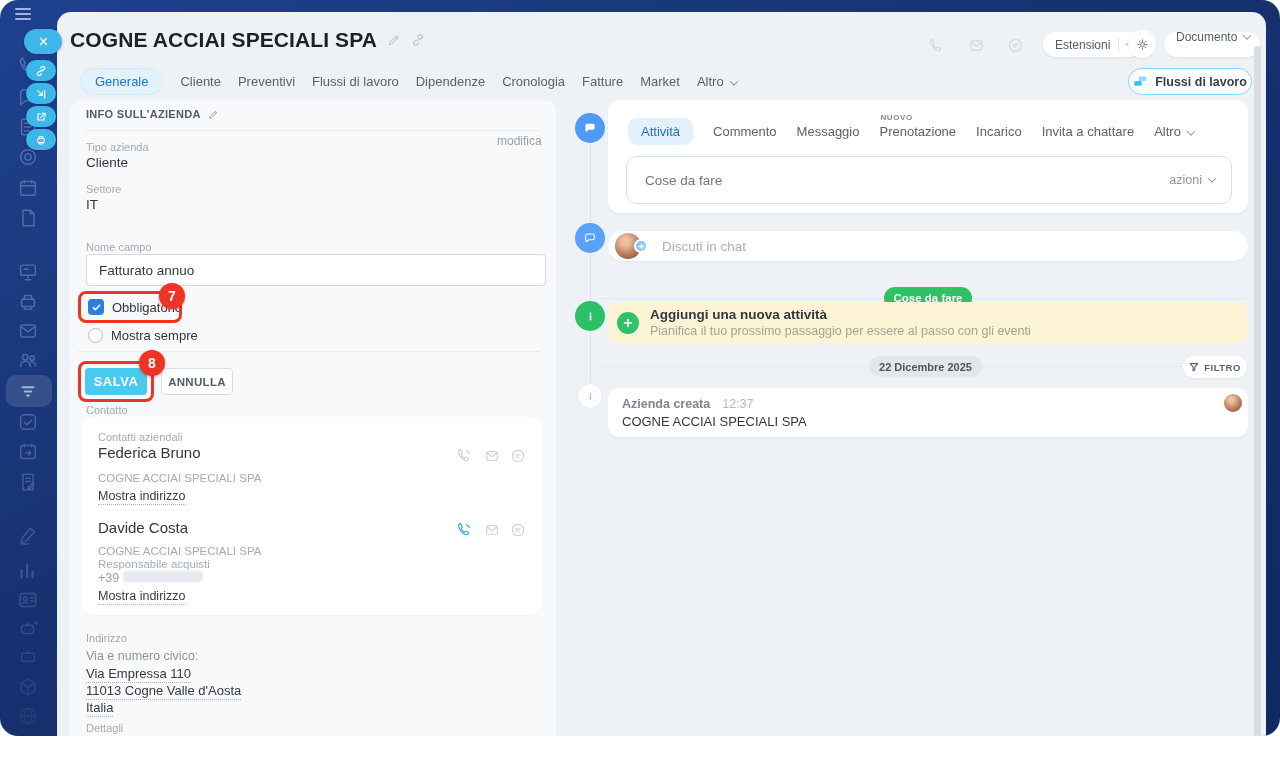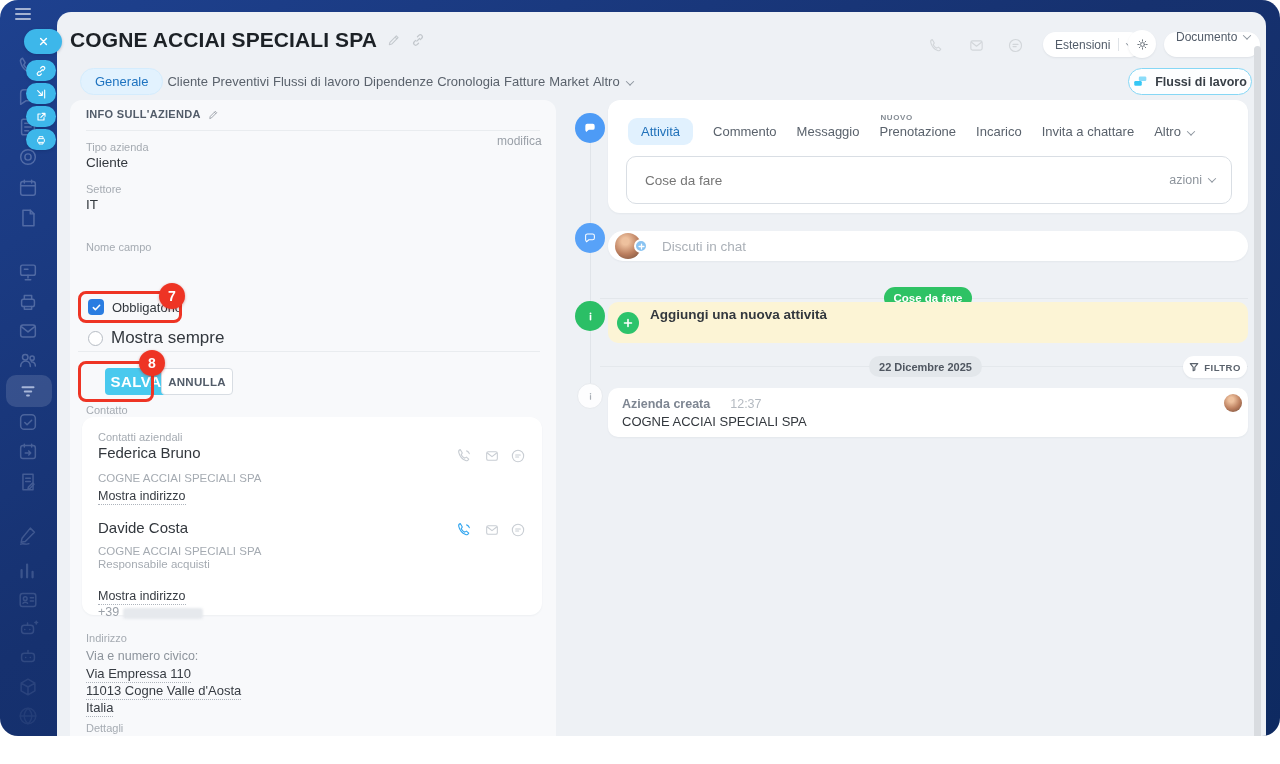--- a/index.html
+++ b/index.html
@@ -9,33 +9,33 @@
          background:linear-gradient(150deg,#1e418f 0%,#16316f 45%,#0e2a61 100%);}
   .abs{position:absolute;}
   svg{display:block;}
   .sic{stroke:currentColor;fill:none;stroke-width:1.6;stroke-linecap:round;stroke-linejoin:round;}
   .sb{position:absolute;left:17px;width:24px;height:24px;color:#cdd8f2;}
   .edge-btn{position:absolute;background:#3db7ea;display:flex;align-items:center;justify-content:center;color:#fff;box-shadow:0 1px 3px rgba(10,30,80,.25);}
   .panel{position:absolute;left:57px;top:12px;width:1209px;height:752px;background:#eef1f5;border-radius:14px 14px 0 0;}
   .title{font-size:21px;font-weight:700;color:#1c2126;letter-spacing:.1px;}
   .pillbtn{position:absolute;background:#fff;border-radius:14px;display:flex;align-items:center;font-size:12px;color:#525c69;box-shadow:0 1px 2px rgba(40,50,70,.08);}
   .chev{width:6px;height:6px;border-right:1.6px solid #8d959e;border-bottom:1.6px solid #8d959e;transform:rotate(45deg) translate(-1px,-1px);display:inline-block;margin-left:7px;}
-  .tabs{position:absolute;display:flex;align-items:center;gap:4px;font-size:13px;color:#5a626c;}
+  .tabs{position:absolute;display:flex;align-items:center;gap:17px;font-size:13px;color:#5a626c;}
   .tab{cursor:default;white-space:nowrap;}
   .tab.active{background:#e2f2fe;color:#1e73c0;border-radius:16px;padding:5px 14px;border:1px solid #d4ecfd;}
   .leftcol{position:absolute;left:70px;top:100px;width:486px;height:664px;background:#f8f9fb;border-radius:12px 12px 0 0;}
   .lbl{font-size:11px;color:#a5abb2;}
   .val{font-size:13.5px;color:#33383e;}
   .dotted{font-size:13px;color:#363b42;border-bottom:1px dotted #aeb4bc;display:inline-block;padding-bottom:1px;}
   .card{background:#fff;border-radius:12px;box-shadow:0 1px 2px rgba(40,50,70,.05);}
   .cb{width:16px;height:16px;border-radius:4px;background:#2a7de1;display:flex;align-items:center;justify-content:center;}
   .cb-empty{width:15px;height:15px;border-radius:50%;border:1.5px solid #b6bcc4;background:#fff;}
   .redrect{position:absolute;border:3px solid #ee3424;border-radius:8px;}
   .redbadge{position:absolute;width:26px;height:26px;border-radius:50%;background:#ee3424;color:#fff;font-size:14px;font-weight:700;display:flex;align-items:center;justify-content:center;box-shadow:0 1px 3px rgba(160,20,10,.4);}
-  .btn-save{position:absolute;background:#49c9ee;color:#fff;font-size:15px;font-weight:700;letter-spacing:.5px;border-radius:4px;display:flex;align-items:center;justify-content:center;border:none;margin-left:20px;}
+  .btn-save{position:absolute;background:#49c9ee;color:#fff;font-size:13px;font-weight:700;letter-spacing:.5px;border-radius:4px;display:flex;align-items:center;justify-content:center;border:none;}
   .btn-cancel{position:absolute;background:#fff;color:#525c69;font-size:11.5px;font-weight:700;letter-spacing:.3px;border-radius:4px;border:1px solid #d8dde3;display:flex;align-items:center;justify-content:center;}
   .cicon{color:#c8cdd3;}
   .tl-circle{position:absolute;border-radius:50%;display:flex;align-items:center;justify-content:center;}
   .avatar{border-radius:50%;background:radial-gradient(circle at 40% 32%,#eec19e 15%,#bb7e5e 55%,#6e4a38 100%);}
   .ttab{white-space:nowrap;position:relative;}
   .ttab.active{background:#e1f1fe;color:#2071ba;border-radius:9px;padding:6px 13px;}
   .nuovo{position:absolute;top:-11px;left:1px;font-size:8px;font-weight:700;letter-spacing:.6px;color:#858c94;}
   .greenpill{position:absolute;background:#2ec264;color:#fff;font-size:11.5px;font-weight:700;border-radius:12px;display:flex;align-items:center;justify-content:center;}
   .datepill{position:absolute;background:#e3e7eb;color:#4f5660;font-size:11px;font-weight:700;border-radius:11px;display:flex;align-items:center;justify-content:center;}
   .hline{position:absolute;height:1px;background:#e3e7eb;}
@@ -280,32 +280,33 @@
   </div>
   <div class="abs" style="left:497px;top:107px;font-size:12px;color:#9aa0a8;margin-top:27px;">modifica</div>
   <div class="hline" style="left:86px;top:130px;width:454px;background:#e9ecef;"></div>
 
   <div class="abs lbl" style="left:86px;top:141px;">Tipo azienda</div>
   <div class="abs val" style="left:86px;top:155px;">Cliente</div>
   <div class="abs lbl" style="left:86px;top:183px;">Settore</div>
   <div class="abs val" style="left:86px;top:197px;">IT</div>
 
   <div class="abs lbl" style="left:86px;top:241px;">Nome campo</div>
+  <input class="abs" style="left: 86px; top: 254px; width: 460px; height: 32px; border: 1px solid rgb(213, 218, 224); border-radius: 4px; background: rgb(255, 255, 255); font-size: 13.5px; color: rgb(51, 56, 62); padding: 0px 12px;" value="Fatturato annuo">
 
   <div class="abs" style="left:88px;top:299px;display:flex;align-items:center;gap:8px;">
     <span class="cb">
         <svg viewBox="0 0 14 14" width="11" height="11" style="stroke:#fff;stroke-width:2;fill:none;stroke-linecap:round;stroke-linejoin:round;">
           <path d="M3 7.2l2.6 2.6L11 4.2"></path>
         </svg>
       </span>
     <span style="font-size:13px;color:#33383e;">Obbligatorio</span>
   </div>
   <div class="abs" style="left:88px;top:328px;display:flex;align-items:center;gap:8px;">
     <span class="cb-empty"></span>
-    <span style="font-size:17px;color:#33383e;">Mostra sempre</span>
+    <span style="font-size:13px;color:#33383e;">Mostra sempre</span>
   </div>
 
   <div class="hline" style="left:78px;top:351px;width:462px;background:#e9ecef;"></div>
 
   <button class="btn-save" style="left:85px;top:368px;width:62px;height:27px;">SALVA</button>
   <button class="btn-cancel" style="left:161px;top:368px;width:72px;height:27px;">ANNULLA</button>
 
   <div class="redrect" style="left:78px;top:291px;width:104px;height:32px;"></div>
   <div class="redbadge" style="left:159px;top:283px;">7</div>
   <div class="redrect" style="left:78px;top:361px;width:76px;height:41px;"></div>
@@ -350,21 +351,21 @@
       </svg>
     </div>
   <div class="abs cicon" style="left:510px;top:522px;">
       <svg class="sic" viewBox="0 0 24 24" width="16" height="16">
         <circle cx="12" cy="12" r="8.5"></circle>
         <path d="M8.5 10.5h7M8.5 13.5h4.5"></path>
       </svg>
     </div>
   <div class="abs" style="left:98px;top:545px;font-size:11.5px;color:#a5abb2;">COGNE ACCIAI SPECIALI SPA</div>
   <div class="abs" style="left:98px;top:558px;font-size:11.5px;color:#a5abb2;">Responsabile acquisti</div>
-  <div class="abs" style="left:98px;top:605px;font-size:12.5px;color:#9aa0a8;display:flex;align-items:flex-end;gap:4px;">
+  <div class="abs" style="left:98px;top:571px;font-size:12.5px;color:#9aa0a8;display:flex;align-items:flex-start;gap:4px;">
     <span>+39</span>
     <span style="display:inline-block;width:80px;height:11px;background:#e6e9ed;border-radius:3px;filter:blur(1px);"></span>
   </div>
   <div class="abs" style="left:98px;top:586px;"><span class="dotted" style="font-size:12.5px;">Mostra indirizzo</span></div>
 
   <div class="abs lbl" style="left:86px;top:632px;">Indirizzo</div>
   <div class="abs" style="left:86px;top:649px;font-size:12.5px;color:#8d949c;">Via e numero civico:</div>
   <div class="abs" style="left:86px;top:664px;"><span class="dotted">Via Empressa 110</span></div>
   <div class="abs" style="left:86px;top:681px;"><span class="dotted">11013 Cogne Valle d'Aosta</span></div>
   <div class="abs" style="left:86px;top:698px;"><span class="dotted">Italia</span></div>
@@ -415,37 +416,38 @@
 
   <div class="greenpill" style="left:884px;top:287px;width:88px;height:22px;">Cose da fare</div>
 
   <div class="abs" style="left:608px;top:302px;width:640px;height:41px;background:#fcf4d5;border-radius:10px;"></div>
   <div class="tl-circle" style="left:617px;top:312px;width:22px;height:22px;background:#2cc36b;">
       <svg viewBox="0 0 12 12" width="10" height="10" style="stroke:#fff;stroke-width:1.9;stroke-linecap:round;">
         <path d="M6 1.8v8.4M1.8 6h8.4"></path>
       </svg>
     </div>
   <div class="abs" style="left:650px;top:307px;font-size:13.5px;font-weight:700;color:#33383e;">Aggiungi una nuova attività</div>
+  <div class="abs" style="left:650px;top:324px;font-size:12.5px;color:#a6a394;">Pianifica il tuo prossimo passaggio per essere al passo con gli eventi</div>
   <div class="tl-circle" style="left:575px;top:301px;width:30px;height:30px;background:#2bbf66;">
       <svg viewBox="0 0 24 24" width="15" height="15">
         <circle cx="12" cy="7" r="1.5" fill="#fff"></circle>
         <path d="M12 10.5v6.5" stroke="#fff" stroke-width="2.6" stroke-linecap="round"></path>
       </svg>
     </div>
 
   <div class="datepill" style="left:869px;top:356px;width:113px;height:21px;">22 Dicembre 2025</div>
   <div class="abs" style="left:1183px;top:356px;width:64px;height:22px;background:#fff;border-radius:12px;display:flex;align-items:center;justify-content:center;gap:5px;box-shadow:0 1px 2px rgba(40,50,70,.07);">
     <svg viewBox="0 0 12 12" width="10" height="10" style="stroke:#5a626c;stroke-width:1.4;fill:none;stroke-linejoin:round;">
         <path d="M1.5 2h9L7 6.2v3.3L5 10.5V6.2z"></path>
       </svg>
     <span style="font-size:9.5px;font-weight:700;letter-spacing:.5px;color:#5a626c;">FILTRO</span>
   </div>
 
   <div class="abs card" style="left:608px;top:388px;width:640px;height:49px;border-radius:10px;"></div>
-  <div class="abs" style="left:622px;top:397px;display:flex;gap:20px;align-items:center;">
+  <div class="abs" style="left:622px;top:397px;display:flex;gap:12px;align-items:center;">
     <span style="font-size:12.5px;font-weight:700;color:#7e8692;">Azienda creata</span>
     <span style="font-size:12.5px;color:#b4bac1;">12:37</span>
   </div>
   <div class="abs" style="left:622px;top:414px;font-size:13px;color:#33383e;">COGNE ACCIAI SPECIALI SPA</div>
   <div class="abs avatar" style="left:1224px;top:394px;width:18px;height:18px;"></div>
   <div class="tl-circle" style="left:577px;top:383px;width:26px;height:26px;background:#fdfdfe;border:1px solid #e7eaee;">
       <svg viewBox="0 0 24 24" width="13" height="13">
         <circle cx="12" cy="7" r="1.4" fill="#a8aeb5"></circle>
         <path d="M12 10.5v6.5" stroke="#a8aeb5" stroke-width="2.2" stroke-linecap="round"></path>
       </svg>

